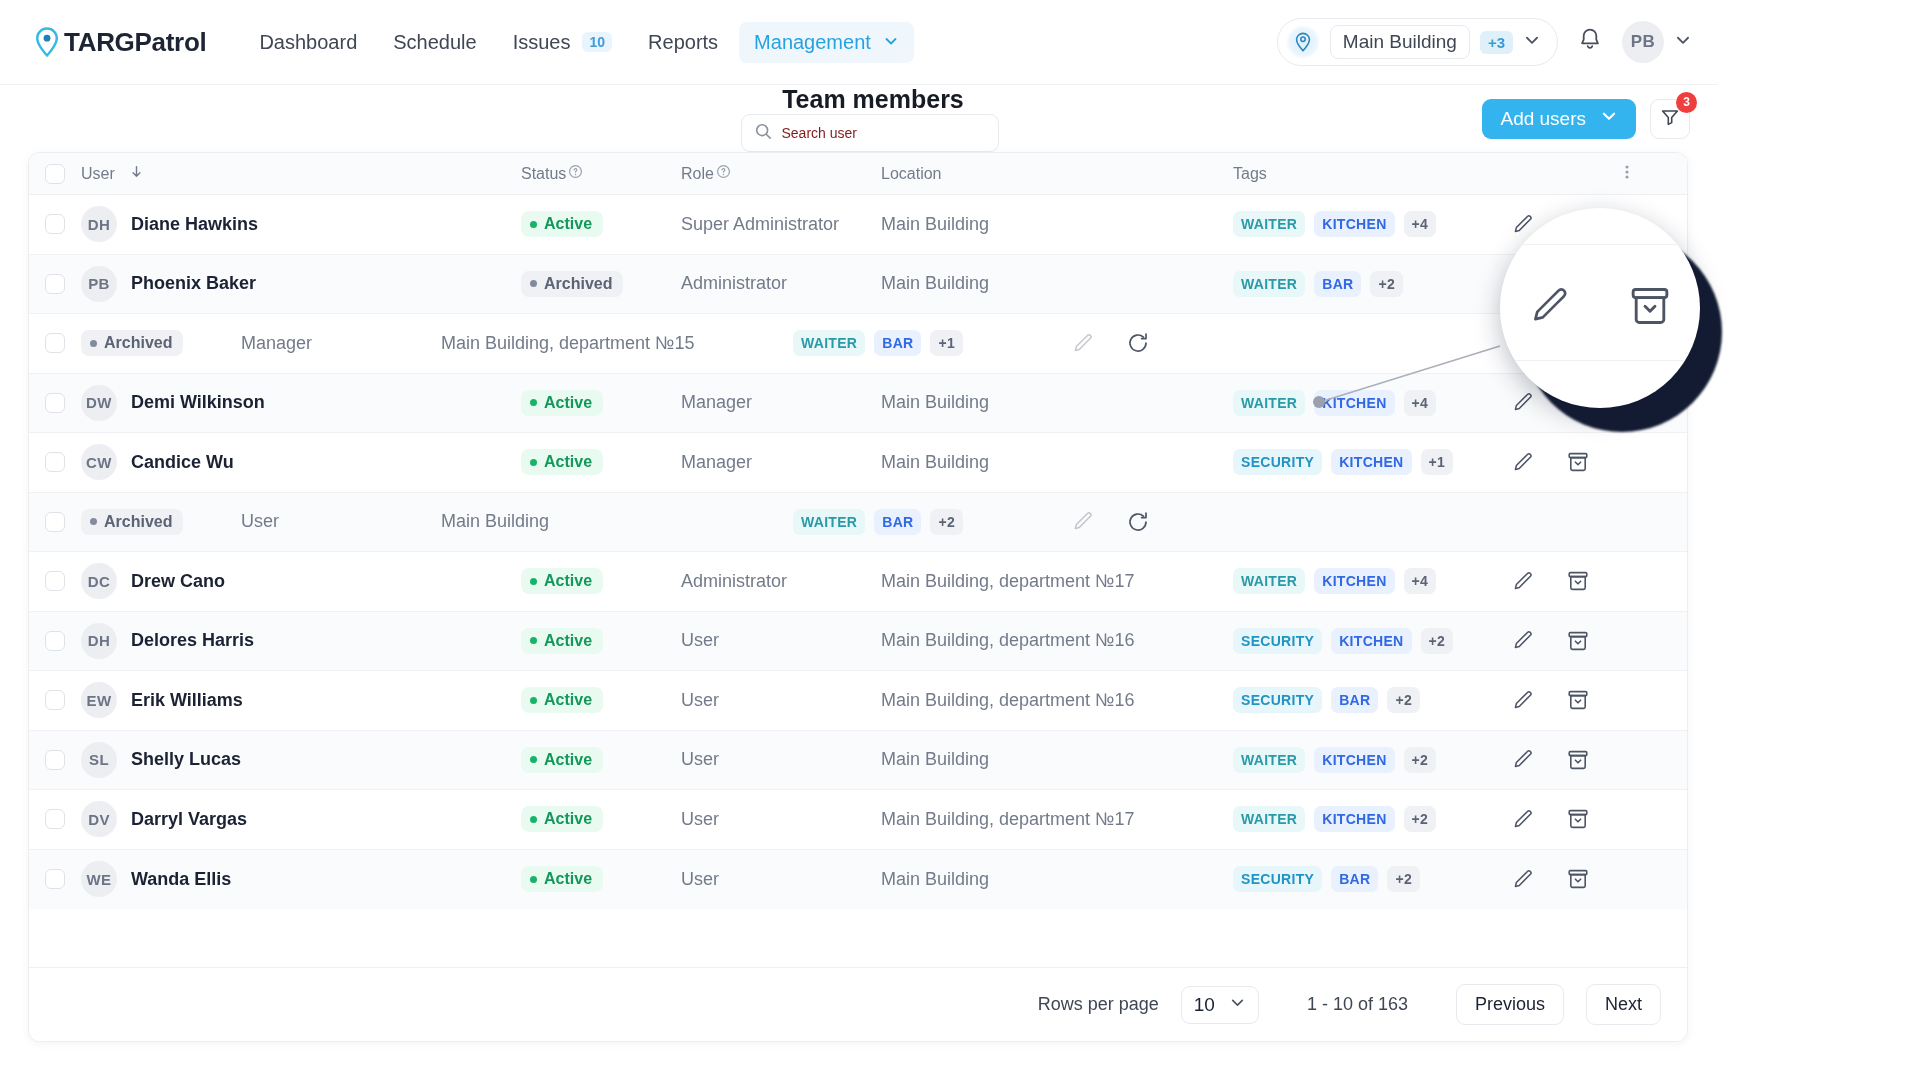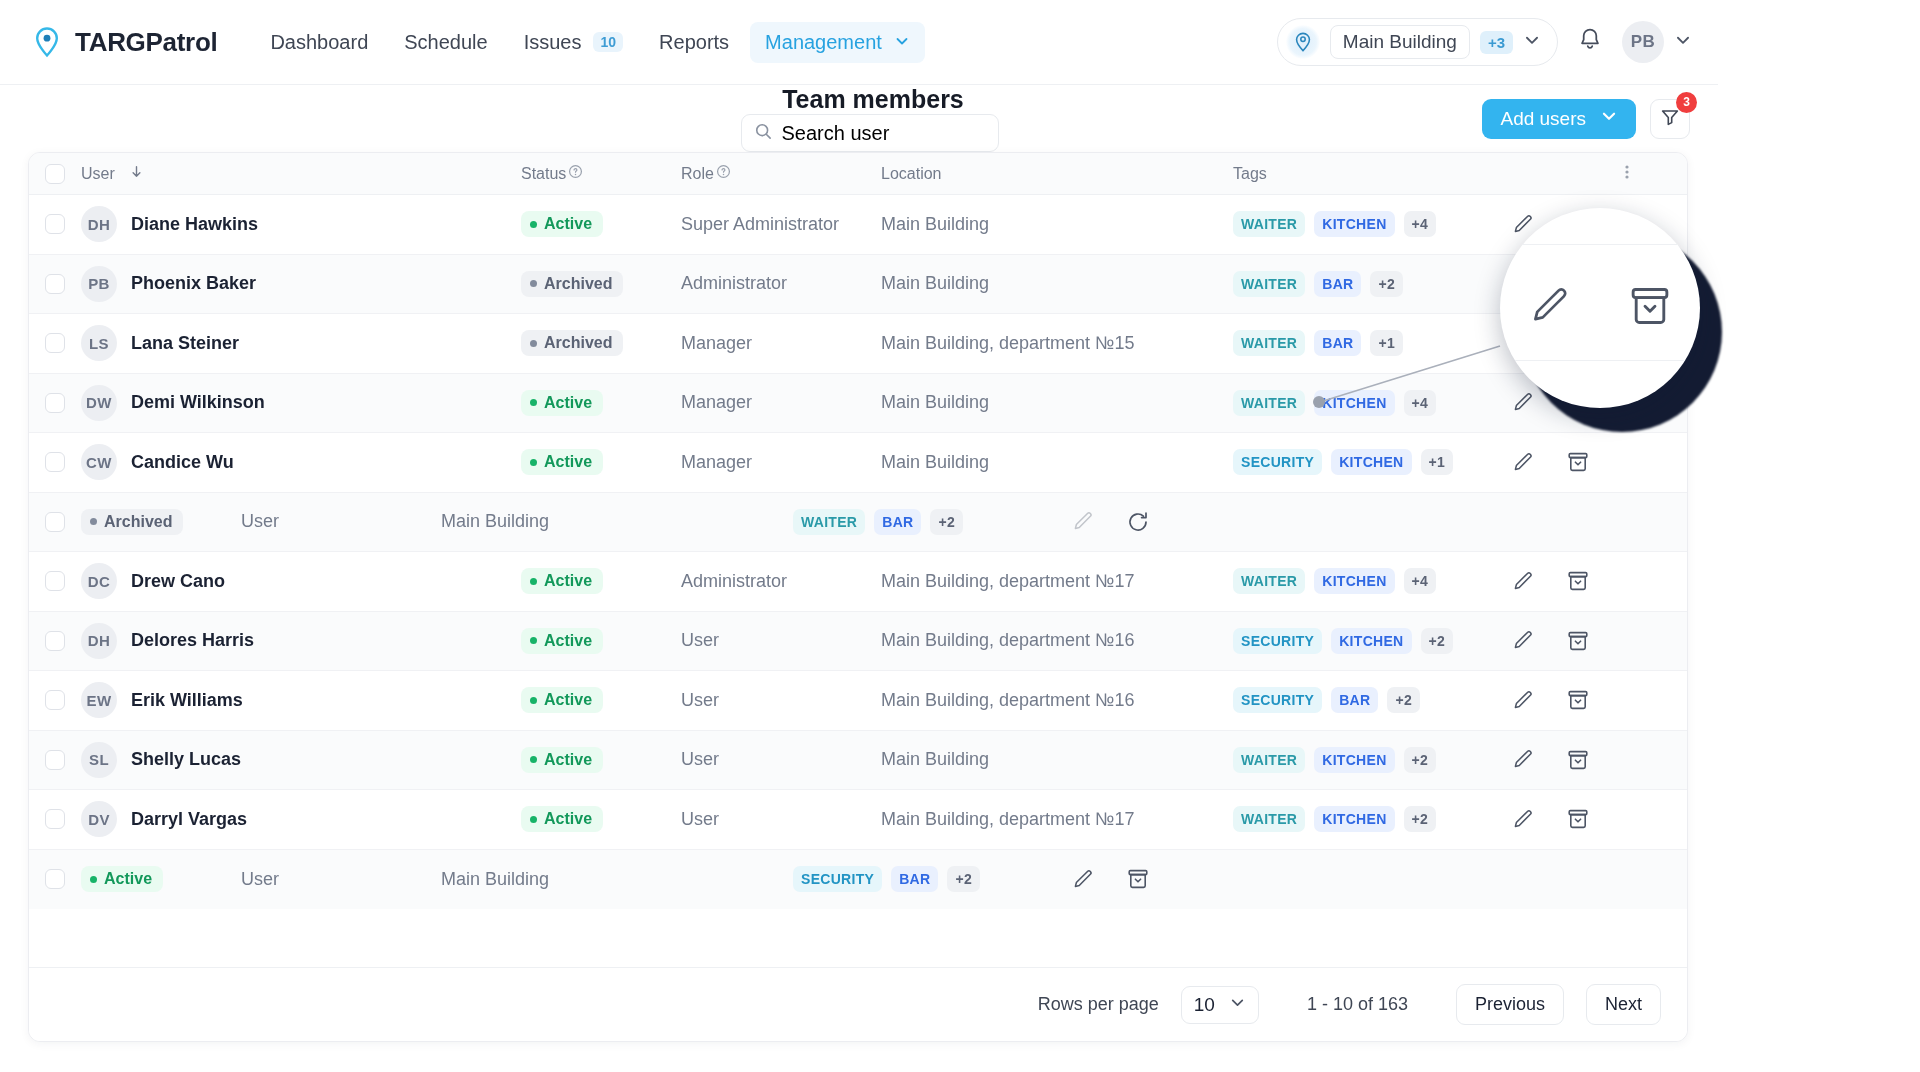--- a/index.html
+++ b/index.html
@@ -20,21 +20,21 @@
   }
 
   
   .topnav {
     position: absolute; left: 0; top: 0;
     width: 1718px; height: 85px;
     background: #ffffff;
     border-bottom: 1px solid #eef0f3;
     display: flex; align-items: center;
   }
-  .brand { display: flex; align-items: center; gap: 11px; margin-left: 30px; }
+  .brand { display: flex; align-items: center; margin-left: 30px; }
   .brand-mark { width: 34px; height: 34px; position: relative; }
   .brand-name {
     font-size: 26px; font-weight: bold; color: #1d2433; letter-spacing: -0.3px;
   }
   .navlinks { display: flex; align-items: center; gap: 6px; margin-left: 38px; }
   .navlink {
     font-size: 20px; color: #3f4654; padding: 9px 15px; border-radius: 8px;
     display: flex; align-items: center; gap: 12px; white-space: nowrap;
     text-decoration: none; cursor: pointer; justify-content: flex-end;
   }
@@ -82,21 +82,21 @@
     position: absolute; left: 0; top: 85px; width: 1718px; height: 67px;
     display: flex; align-items: center; flex-direction: column;
   }
   .page-title { margin-left: 28px; font-size: 25px; font-weight: bold; color: #161b26; }
   .search-box {
     margin-left: 21px; width: 258px; height: 40px;
     border: 1px solid #e7eaee; border-radius: 9px; background: #fff;
     display: flex; align-items: center; gap: 9px; padding: 0 12px;
     cursor: text;
   }
-  .search-ph { font-size: 20px; color: #000000; }
+  .search-ph { font-size: 14px; color: #7f1d1d; }
   .toolbar-right {
     position: absolute; right: 28px; top: 50%; transform: translateY(-50%);
     display: flex; align-items: center; gap: 14px;
   }
   .btn-primary {
     background: #33b4ef; color: #fff; border: none; border-radius: 9px;
     height: 40px; padding: 0 18px; font-size: 19px; font-family: inherit;
     display: flex; align-items: center; gap: 14px; cursor: pointer;
   }
   .filter-btn {
@@ -443,24 +443,20 @@
   <path d="M20 12a8 8 0 1 1-2.6-5.9" fill="none" stroke="#4d5565" stroke-width="1.7" stroke-linecap="round"></path>
   <path d="M20 3.2V7.6h-4.4" fill="none" stroke="#4d5565" stroke-width="1.7" stroke-linecap="round" stroke-linejoin="round"></path>
               </svg>
             </span>
     </div>
   </div>
   <div class="row ">
     <div class="col-check">
       <span class="cb"></span>
     </div>
-    <div class="col-user">
-      <span class="av-sm">LS</span>
-      <span class="uname">Lana Steiner</span>
-    </div>
     <div class="col-status">
       <span class="status archived">
         <span class="dot"></span>Archived
       </span>
     </div>
     <div class="col-role cell-muted">Manager</div>
     <div class="col-loc cell-muted">Main Building, department №15</div>
     <div class="col-tags">
             <span class="tag tag-waiter">WAITER</span>
             <span class="tag tag-bar">BAR</span>
@@ -751,20 +747,24 @@
   <rect x="3.2" y="3.6" width="17.6" height="4" rx="1.2" fill="none" stroke="#4d5565" stroke-width="1.6"></rect>
   <path d="M4.8 7.6h14.4v11.2a1.6 1.6 0 0 1-1.6 1.6H6.4a1.6 1.6 0 0 1-1.6-1.6z" fill="none" stroke="#4d5565" stroke-width="1.6"></path>
   <path d="M9.4 12.2 12 14.8l2.6-2.6" fill="none" stroke="#4d5565" stroke-width="1.6" stroke-linecap="round" stroke-linejoin="round"></path>
               </svg>
             </span>
     </div>
   </div>
   <div class="row alt">
     <div class="col-check">
       <span class="cb"></span>
+    </div>
+    <div class="col-user">
+      <span class="av-sm">WE</span>
+      <span class="uname">Wanda Ellis</span>
     </div>
     <div class="col-status">
       <span class="status active">
         <span class="dot"></span>Active
       </span>
     </div>
     <div class="col-role cell-muted">User</div>
     <div class="col-loc cell-muted">Main Building</div>
     <div class="col-tags">
             <span class="tag tag-security">SECURITY</span>

